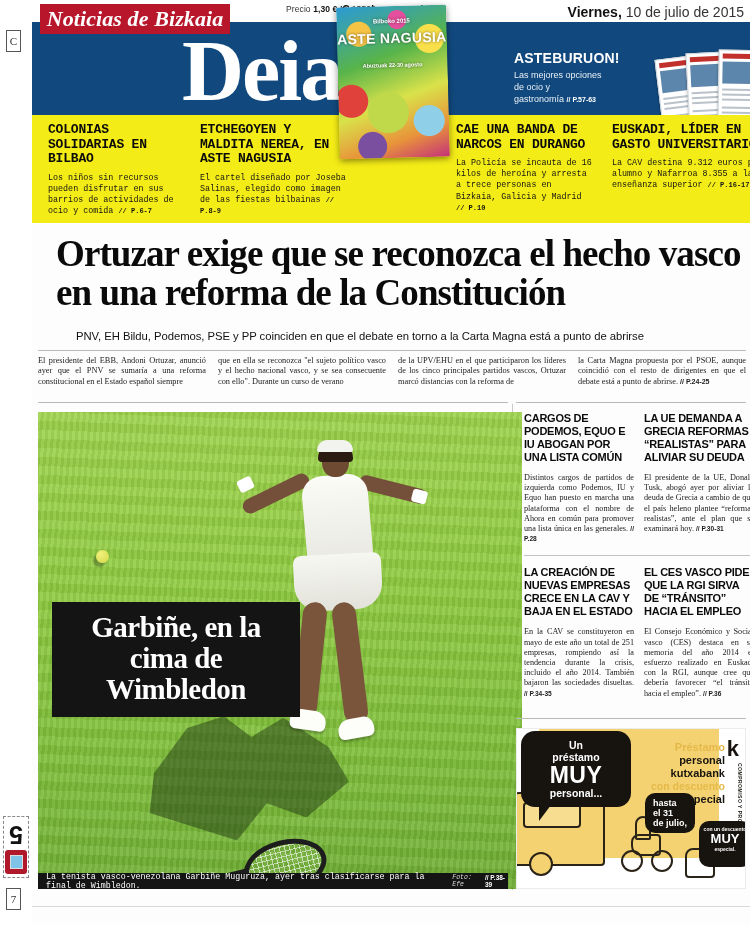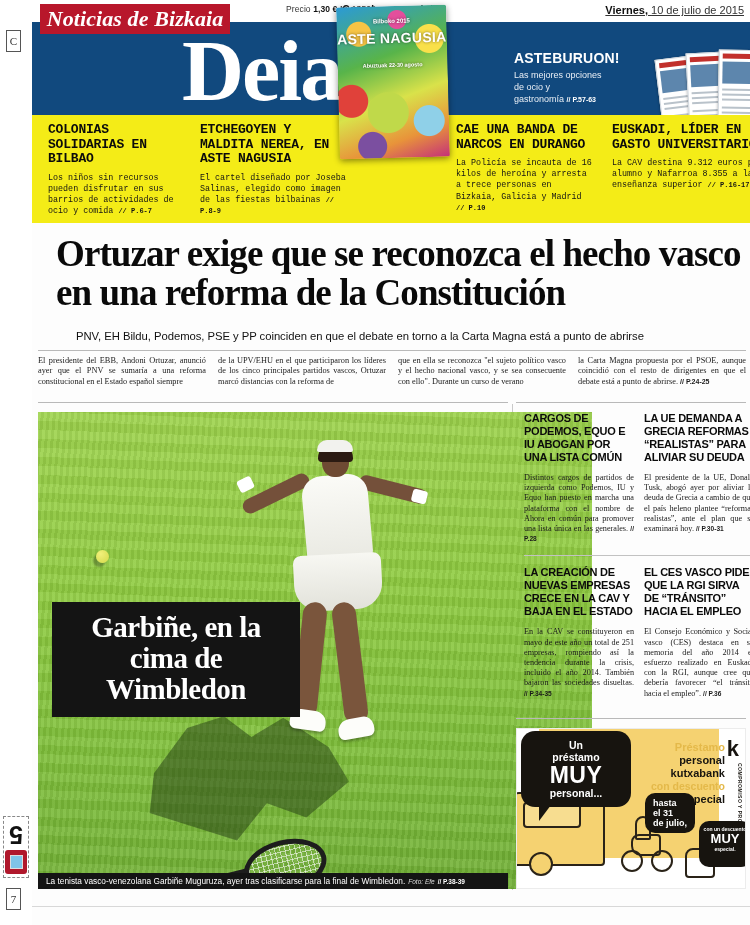--- a/index.html
+++ b/index.html
@@ -92,21 +92,21 @@
   }
   .price-line b { color:#111; }
   .slogan {
     position: absolute; left: 0; right: 0; top: 4px;
     text-align: center;
     font-size: 10px; font-weight: bold; color: #111;
     letter-spacing: .6px;
   }
   .datestamp {
     position: absolute; right: 6px; top: 4px;
-    font-size: 11px; color: #333; text-decoration: underline;
+    font-size: 14px; color: #333;
   }
   .datestamp b { color:#111; }
 
   
   .bluebar {
     position: absolute; left: 32px; top: 22px;
     width: 718px; height: 93px;
     background: #11497e;
     overflow: hidden;
   }
@@ -260,21 +260,21 @@
     font-size: 8.3px;
     line-height: 10.4px;
     color: #1a1a1a;
     text-align: justify;
   }
   .leadcols .col b { font-family:"Liberation Sans", sans-serif; font-size:7px; }
 
   
   .photo {
     position: absolute; left: 38px; top: 412px;
-    width: 554px; height: 477px;
+    width: 484px; height: 477px;
     overflow: hidden;
     background: #8cc63f;
   }
   .grass {
     position: absolute; inset: 0;
     background:
       repeating-linear-gradient(95deg, rgba(255,255,255,.05) 0 3px, rgba(0,0,0,.05) 3px 6px),
       linear-gradient(178deg, #9ed44c 0%, #8ecb3f 38%, #7fc03a 70%, #6fae34 100%);
   }
   .grass::after {
@@ -386,21 +386,21 @@
   }
   .photo-caption {
     position: absolute; left: 0; bottom: 0;
     width: 470px; height: 16px;
     background: #141414;
     display: flex; align-items: center;
     padding-left: 8px;
     z-index: 4;
   }
   .photo-caption span {
-    font-family: Liberation Sans, sans-serif;
+    font-family: Liberation Mono, monospace;
     color: #ffffff;
     font-size: 8.3px;
   }
   .photo-caption .credit { font-style: italic; font-size: 6.5px; color:#ddd; margin-left:3px;}
   .photo-caption .ref { font-family:"Liberation Sans",sans-serif; font-weight:bold; font-size:6.5px; margin-left:3px;}
 
   
   .briefs {
     position: absolute; left: 524px; top: 412px;
     width: 230px;
@@ -647,22 +647,22 @@
   </div>
 
   <div class="mainhead">
     <h1>Ortuzar exige que se reconozca el hecho vasco en una reforma de la Constitución</h1>
   </div>
   <div class="subhead">PNV, EH Bildu, Podemos, PSE y PP coinciden en que el debate en torno a la Carta Magna está a punto de abrirse</div>
   <div class="rule-thin" style="left:38px; top:350px; width:708px;"></div>
 
   <div class="leadcols">
     <div class="col">El presidente del EBB, Andoni Ortuzar, anunció ayer que el PNV se sumaría a una reforma constitucional en el Estado español siempre</div>
+    <div class="col">que en ella se reconozca "el sujeto político vasco y el hecho nacional vasco, y se sea consecuente con ello". Durante un curso de verano</div>
     <div class="col">de la UPV/EHU en el que participaron los líderes de los cinco principales partidos vascos, Ortuzar marcó distancias con la reforma de</div>
-    <div class="col">que en ella se reconozca "el sujeto político vasco y el hecho nacional vasco, y se sea consecuente con ello". Durante un curso de verano</div>
     <div class="col">
       <span>la Carta Magna propuesta por el PSOE, aunque coincidió con el resto de dirigentes en que el debate está a punto de abrirse.</span>
       <b>// P.24-25</b>
     </div>
   </div>
   <div class="rule-thin" style="left:38px; top:402px; width:470px;"></div>
   <div class="rule-thin" style="left:516px; top:402px; width:230px;"></div>
   <div class="vline" style="left:512px; top:404px; height:486px;"></div>
 
   <div class="photo">

